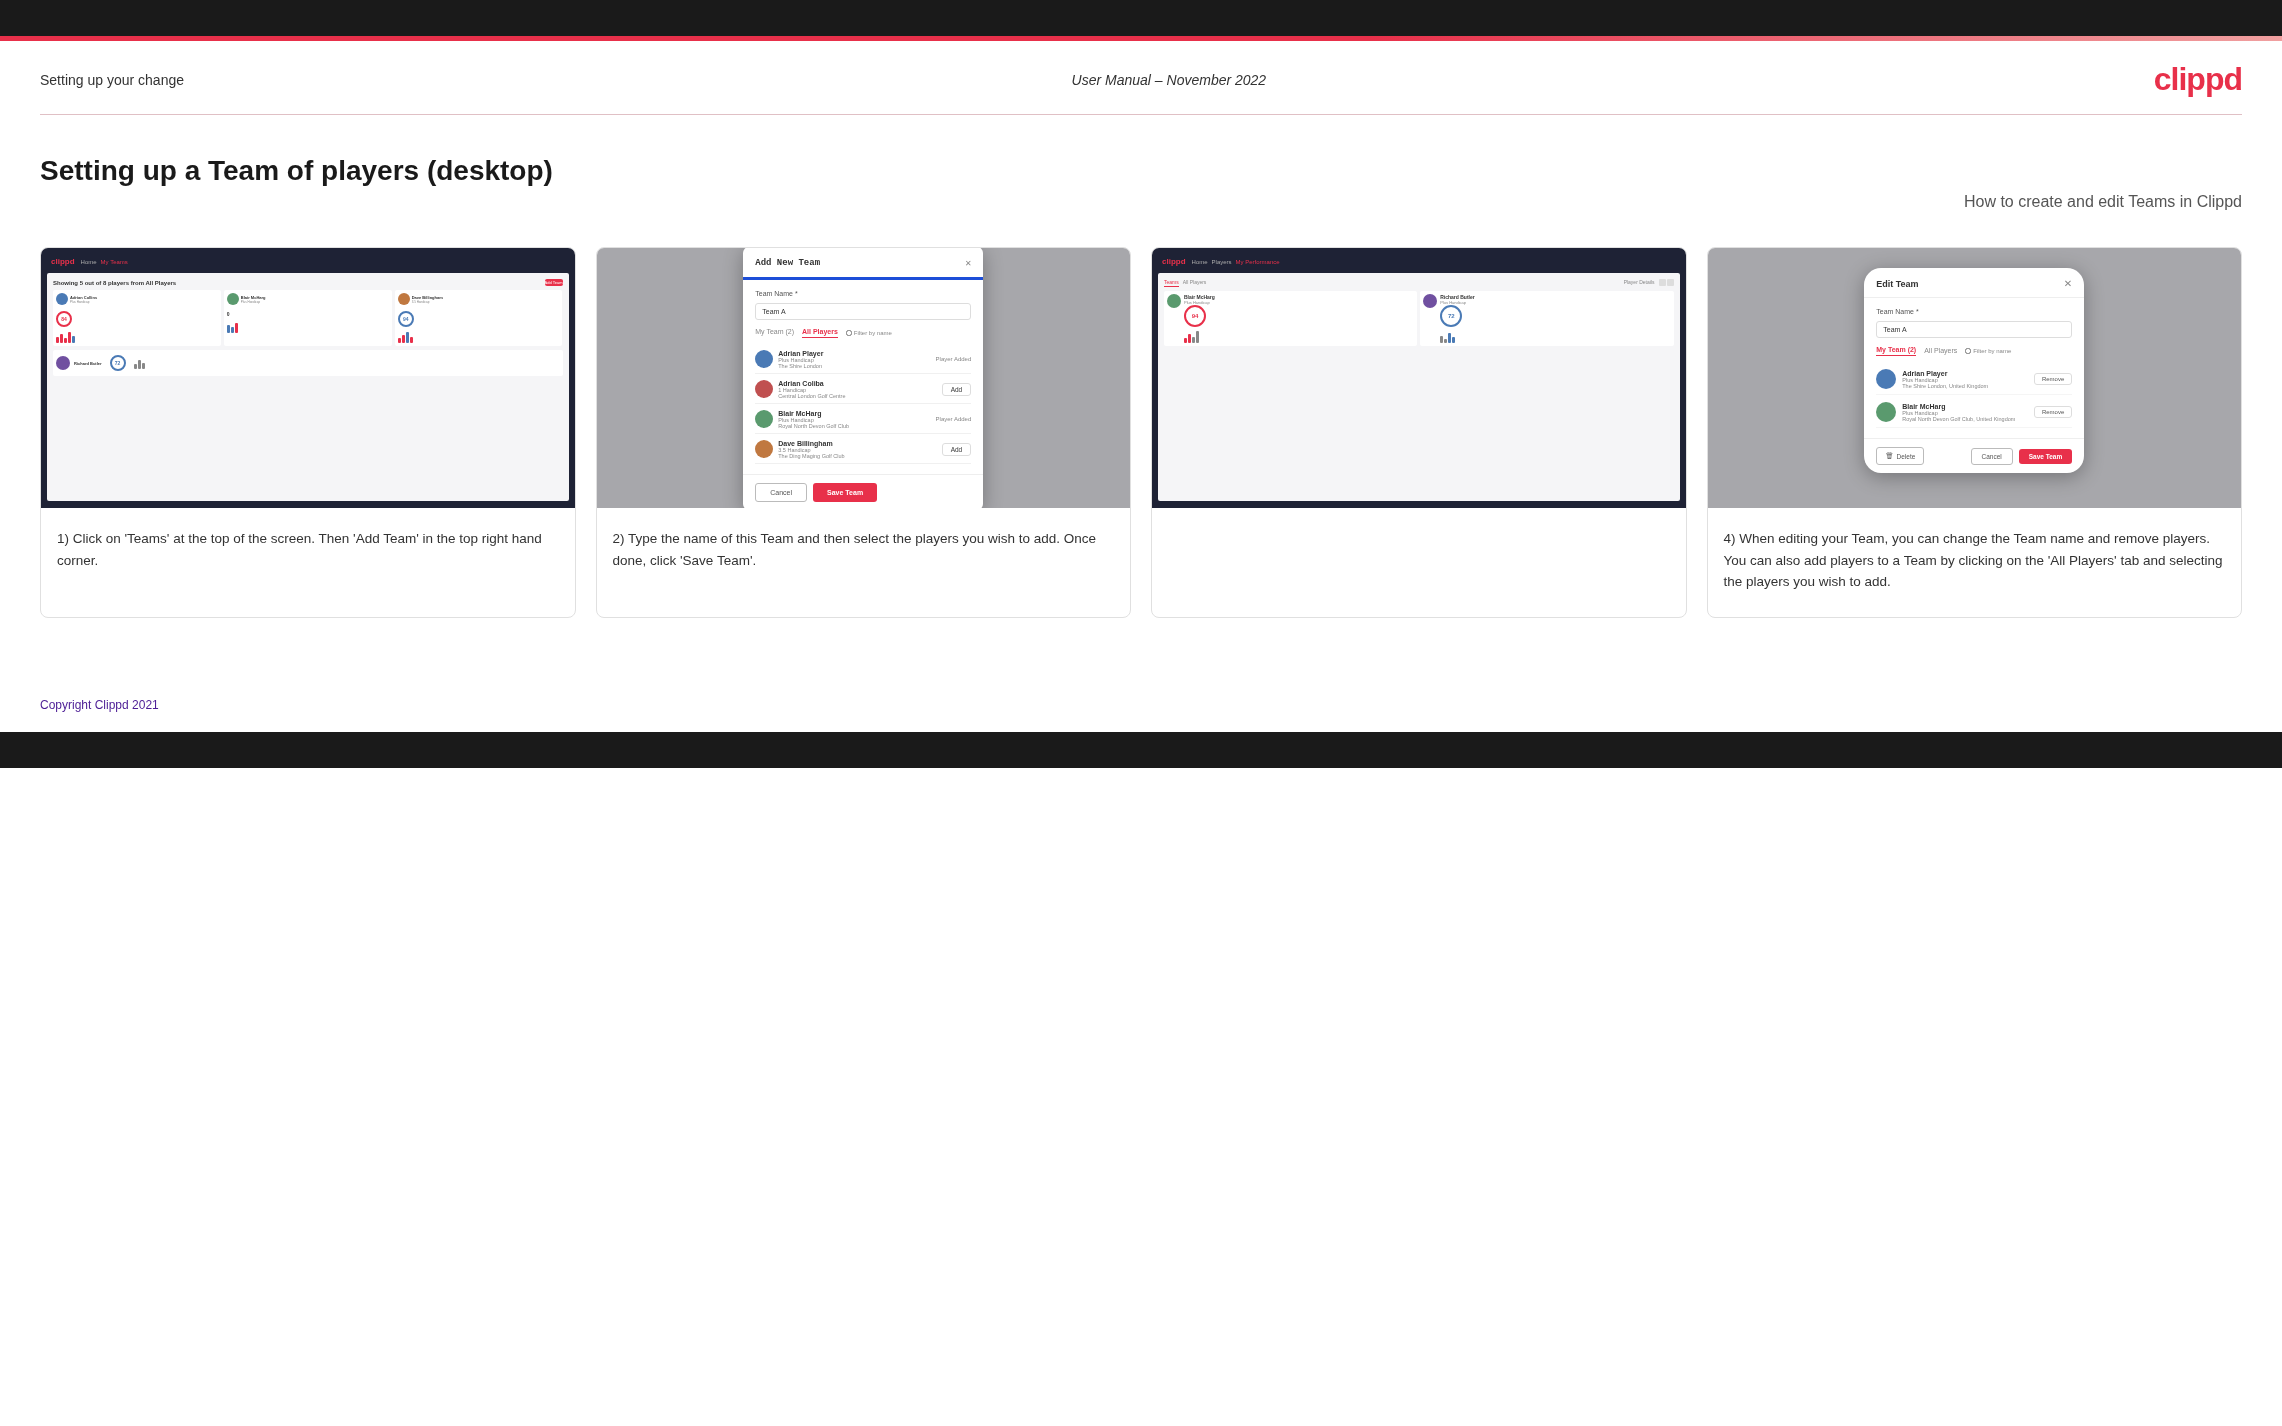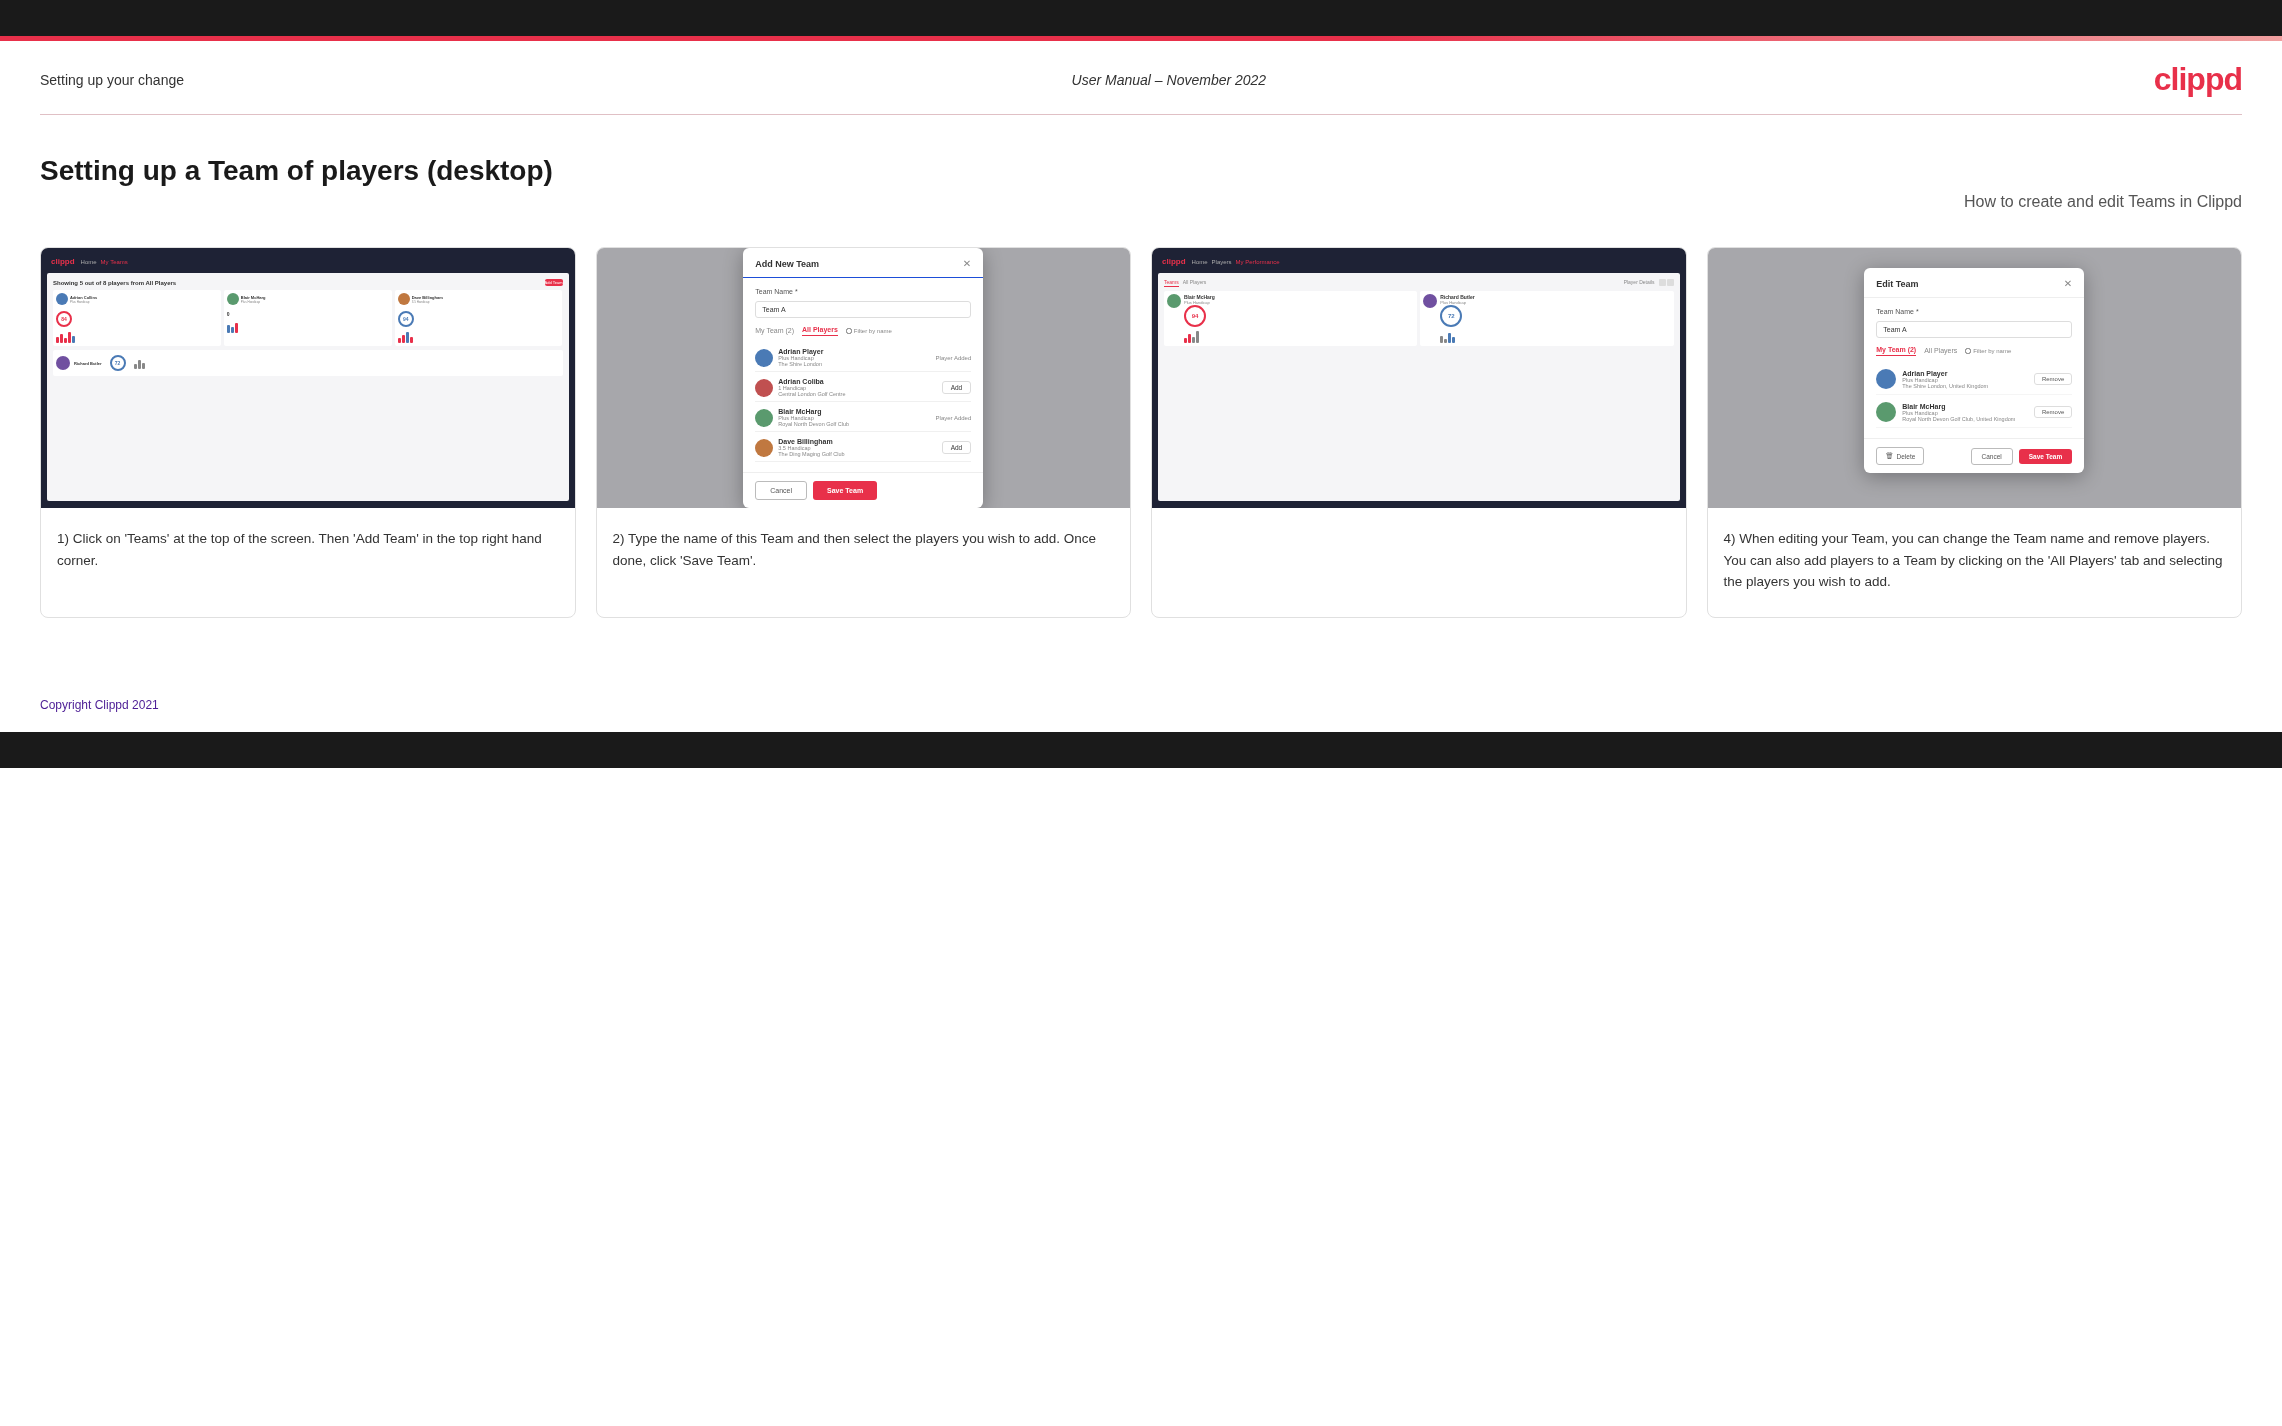--- a/index.html
+++ b/index.html
@@ -244,21 +244,22 @@
       max-width: 240px;
       box-shadow: 0 4px 20px rgba(0,0,0,0.3);
       overflow: hidden;
     }
 
     .modal-header {
       display: flex;
       justify-content: space-between;
       align-items: center;
       padding: 10px 12px 8px;
-      border-bottom: 1px solid #1d4ed8;
+      border-bottom: 3px solid #1d4ed8;
+      font-family: Liberation Mono, monospace;
     }
 
     .modal-title {
       font-size: 9px;
       font-weight: 600;
       color: #333;
     }
 
     .modal-close {
       font-size: 10px;
@@ -411,21 +412,21 @@
       height: 100%;
       display: flex;
       align-items: flex-start;
       justify-content: center;
       padding: 10px;
       padding-top: 20px;
     }
 
     .edit-modal {
       background: #fff;
-      border-radius: 6px;
+      border-radius: 17px;
       width: 100%;
       max-width: 220px;
       box-shadow: 0 4px 20px rgba(0,0,0,0.3);
     }
 
     .edit-modal-header {
       display: flex;
       justify-content: space-between;
       align-items: center;
       padding: 10px 12px 8px;

